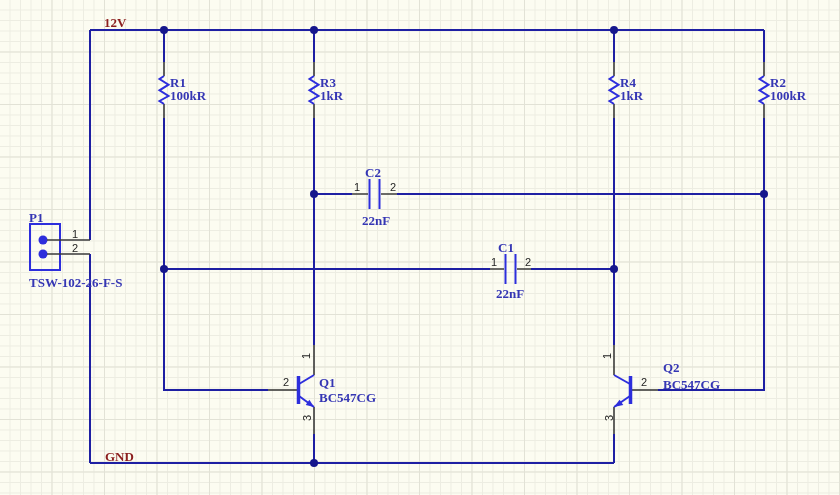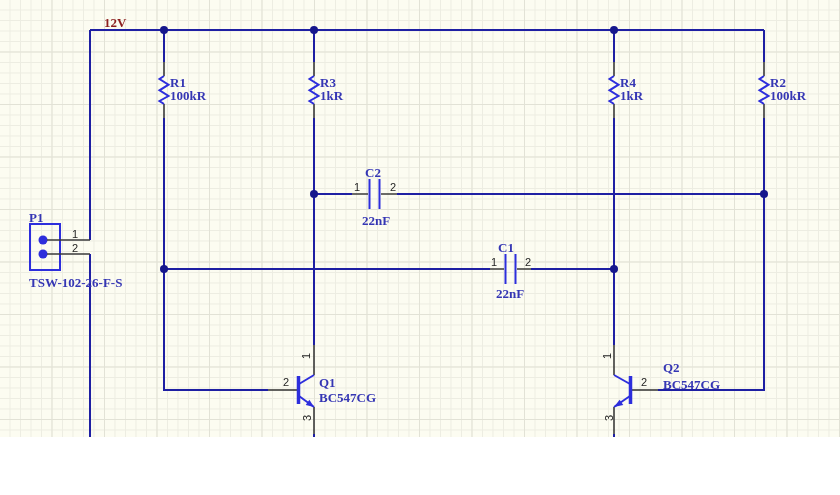--- a/index.html
+++ b/index.html
@@ -1,18 +1,18 @@
 <!DOCTYPE html>
 <html style="--background: #FCFCF1; --grid-minor: #EDEDE2; --grid-major: #E2E2D6; --wire: #1E1FA3; --junction: #15168C; --symbol: #2D2EDC; --label-text: #3536B4; --power-text: #8C1F1F; --pin-text: #1F1F1F; --pin-line: #3A3A3A; --connector-pad: #2D2EDC;"><head>
 <meta charset="utf-8">
 <style>
   html,body { margin:0; padding:0; }
   .canvas {
     position:relative;
-    width:840px; height:437px;
+    width:840px; height:495px;
     overflow:hidden;
     background-color:var(--background,#FCFCF1);
     background-image:
       linear-gradient(to right, var(--grid-major,#E2E2D6) 1px, transparent 1px),
       linear-gradient(to bottom, var(--grid-major,#E2E2D6) 1px, transparent 1px),
       linear-gradient(to right, var(--grid-minor,#EDEDE2) 1px, transparent 1px),
       linear-gradient(to bottom, var(--grid-minor,#EDEDE2) 1px, transparent 1px);
     background-size: 52.5px 52.5px, 52.5px 52.5px, 10.5px 10.5px, 10.5px 10.5px;
     background-position: -1px -1px;
   }

